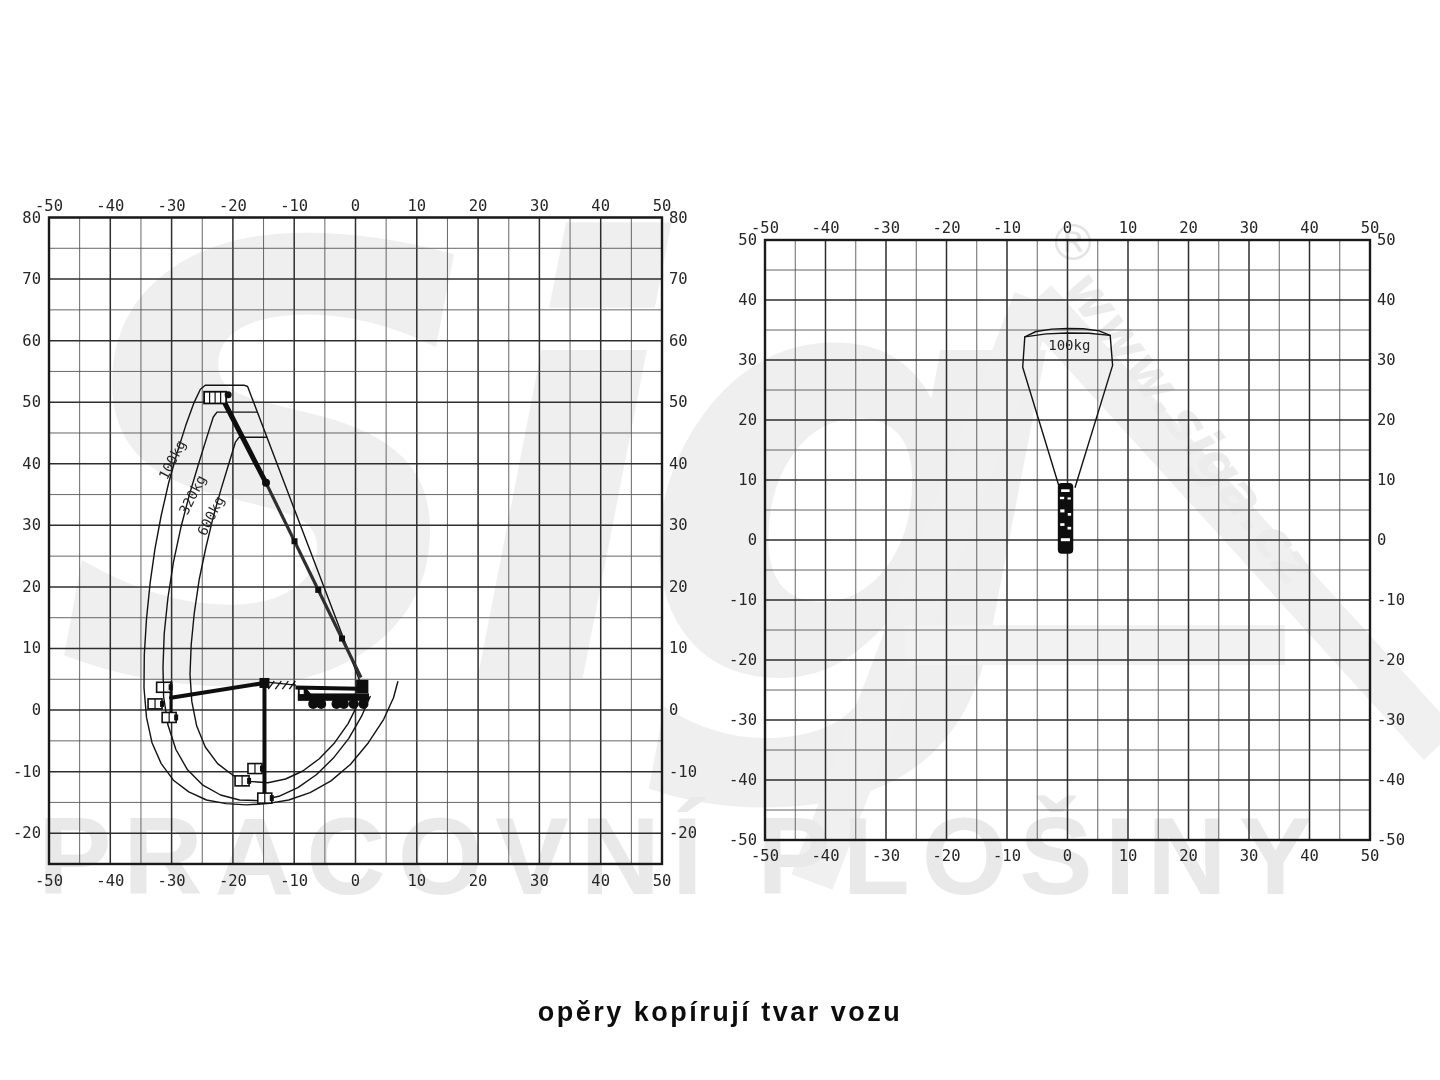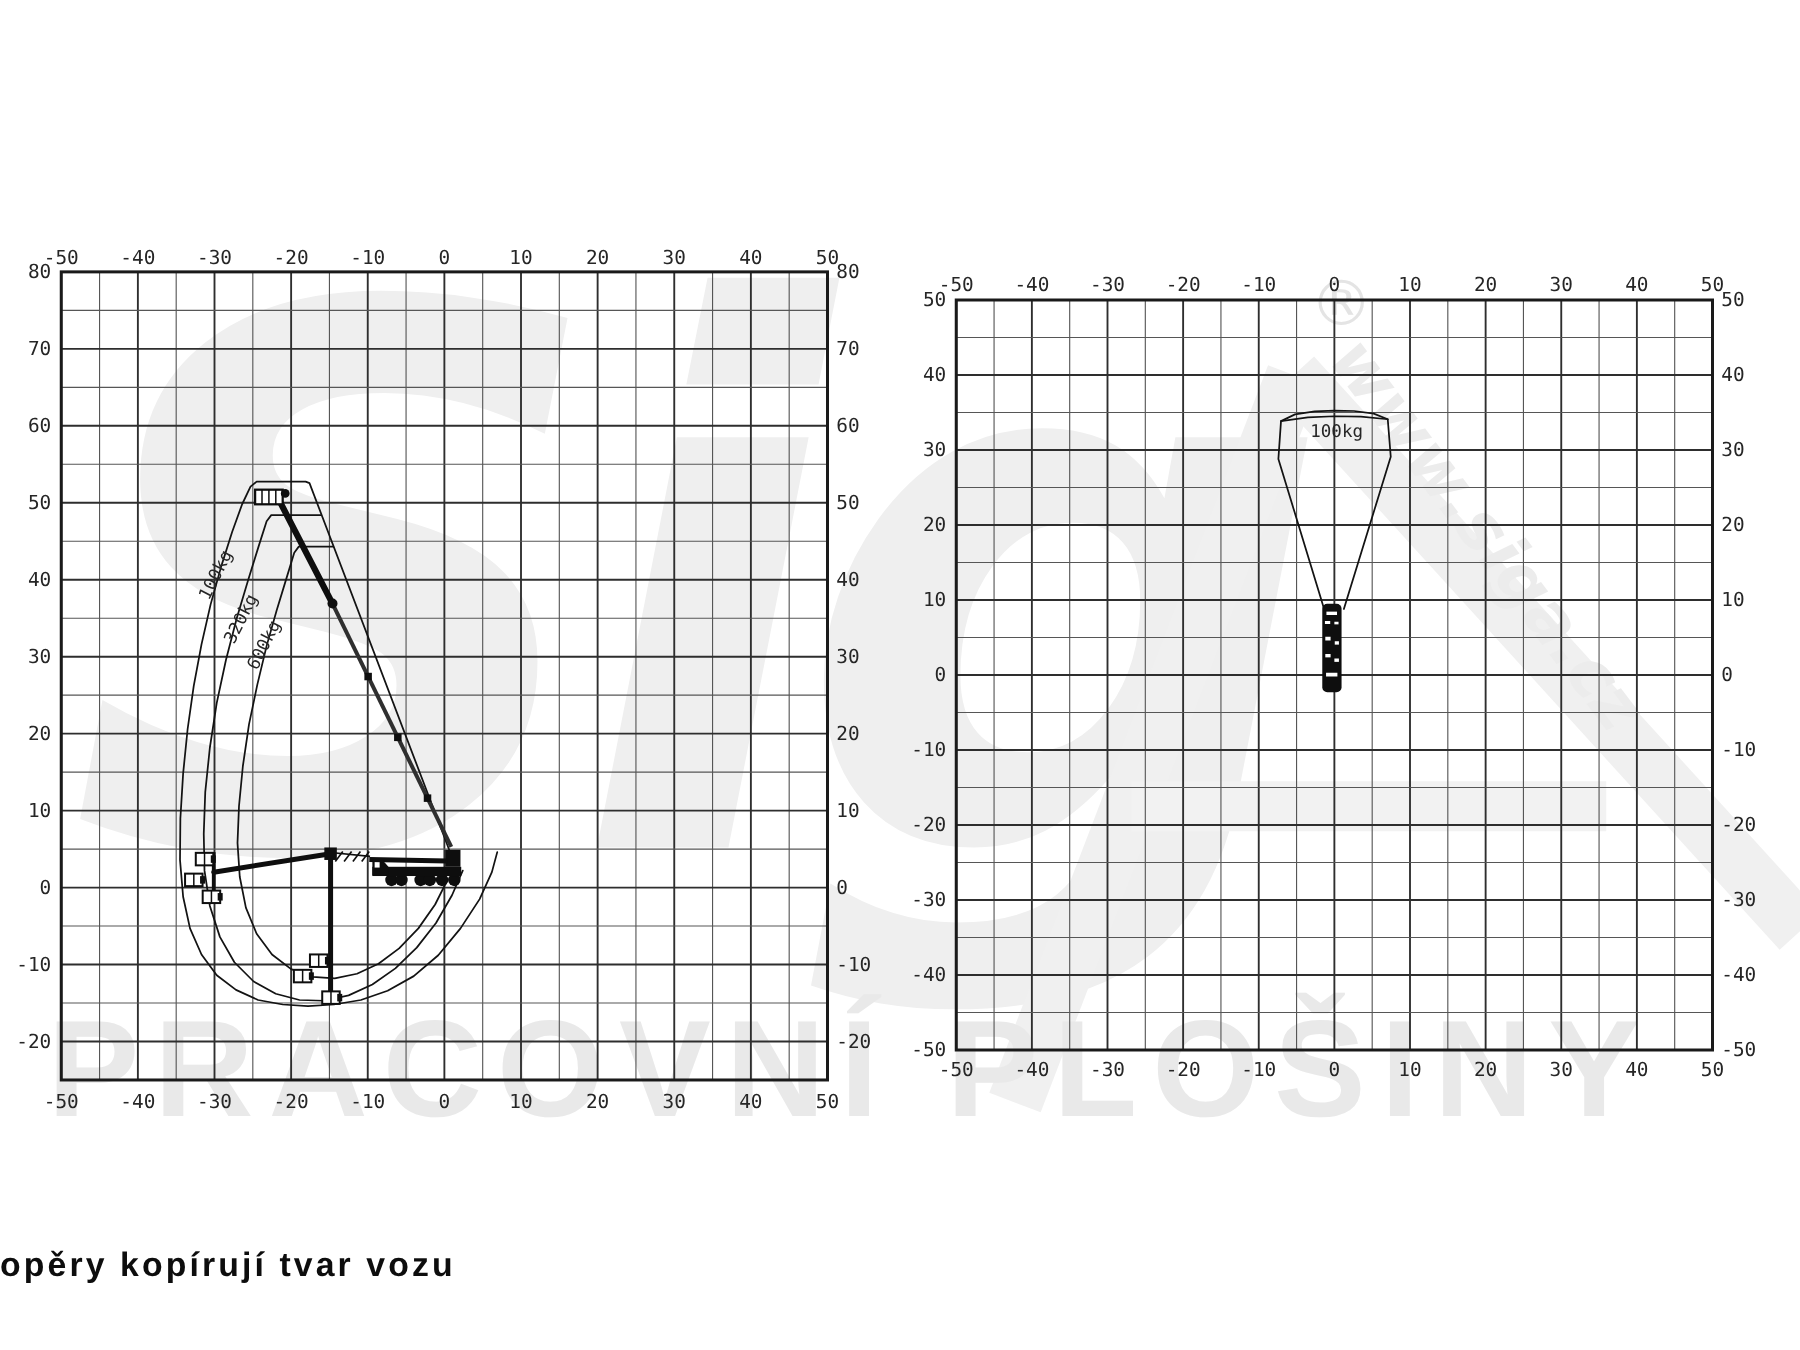--- a/index.html
+++ b/index.html
@@ -11,21 +11,21 @@
            letter-spacing:-28px;color:#efefef;}
   .wm-bottom{position:absolute;left:38px;top:792px;font-family:Liberation Sans, sans-serif;
              font-weight:bold;font-size:110px;letter-spacing:12px;color:#e9e9e9;white-space:nowrap;}
   .wm-url{position:absolute;left:1102px;top:258px;font-family:"DejaVu Sans", sans-serif;
           font-style:italic;font-weight:bold;font-size:54px;color:#ececec;
           transform:rotate(53deg);transform-origin:left top;white-space:nowrap;}
   .wm-reg{position:absolute;left:1048px;top:214px;font-family:"DejaVu Sans", sans-serif;
           font-size:50px;color:#e4e4e4;}
   .wm-svg{position:absolute;left:0;top:0;}
   #charts{position:absolute;left:0;top:0;z-index:2;}
-  .caption{position:absolute;left:0;right:0;top:997px;text-align:left;z-index:3;
+  .caption{position:absolute;left:0;right:0;top:997px;text-align:center;z-index:3;
            font-family:"Liberation Sans", sans-serif;font-weight:bold;font-size:27px;
            letter-spacing:2.5px;color:#0d0d0d;}
   text{font-family:"DejaVu Sans Mono", monospace;}
 </style>
 </head>
 <body>
 
 <div class="page">
 
   <div class="wm-layer">

